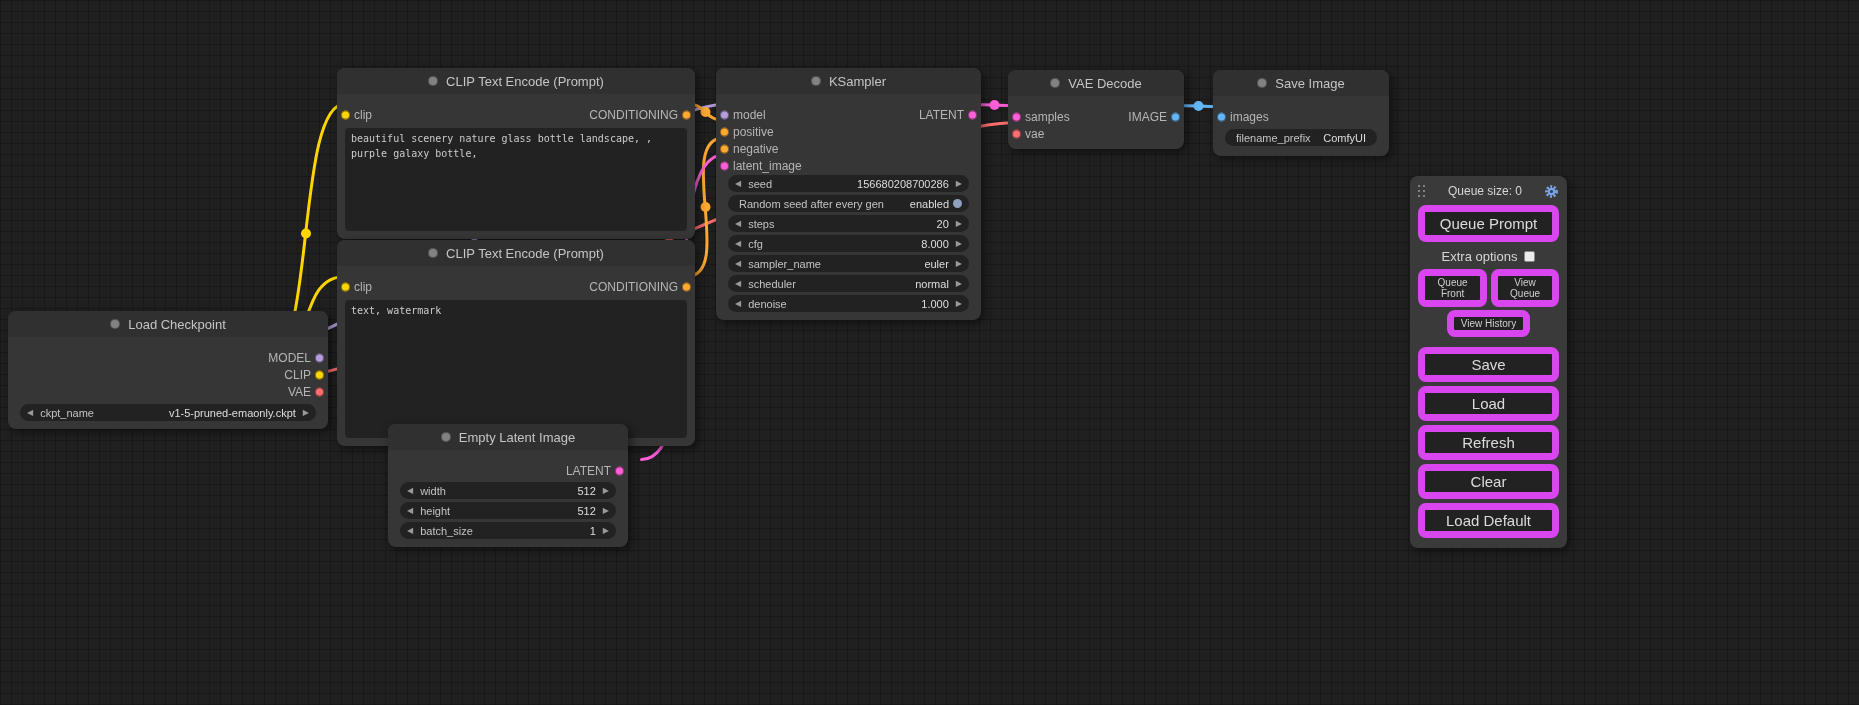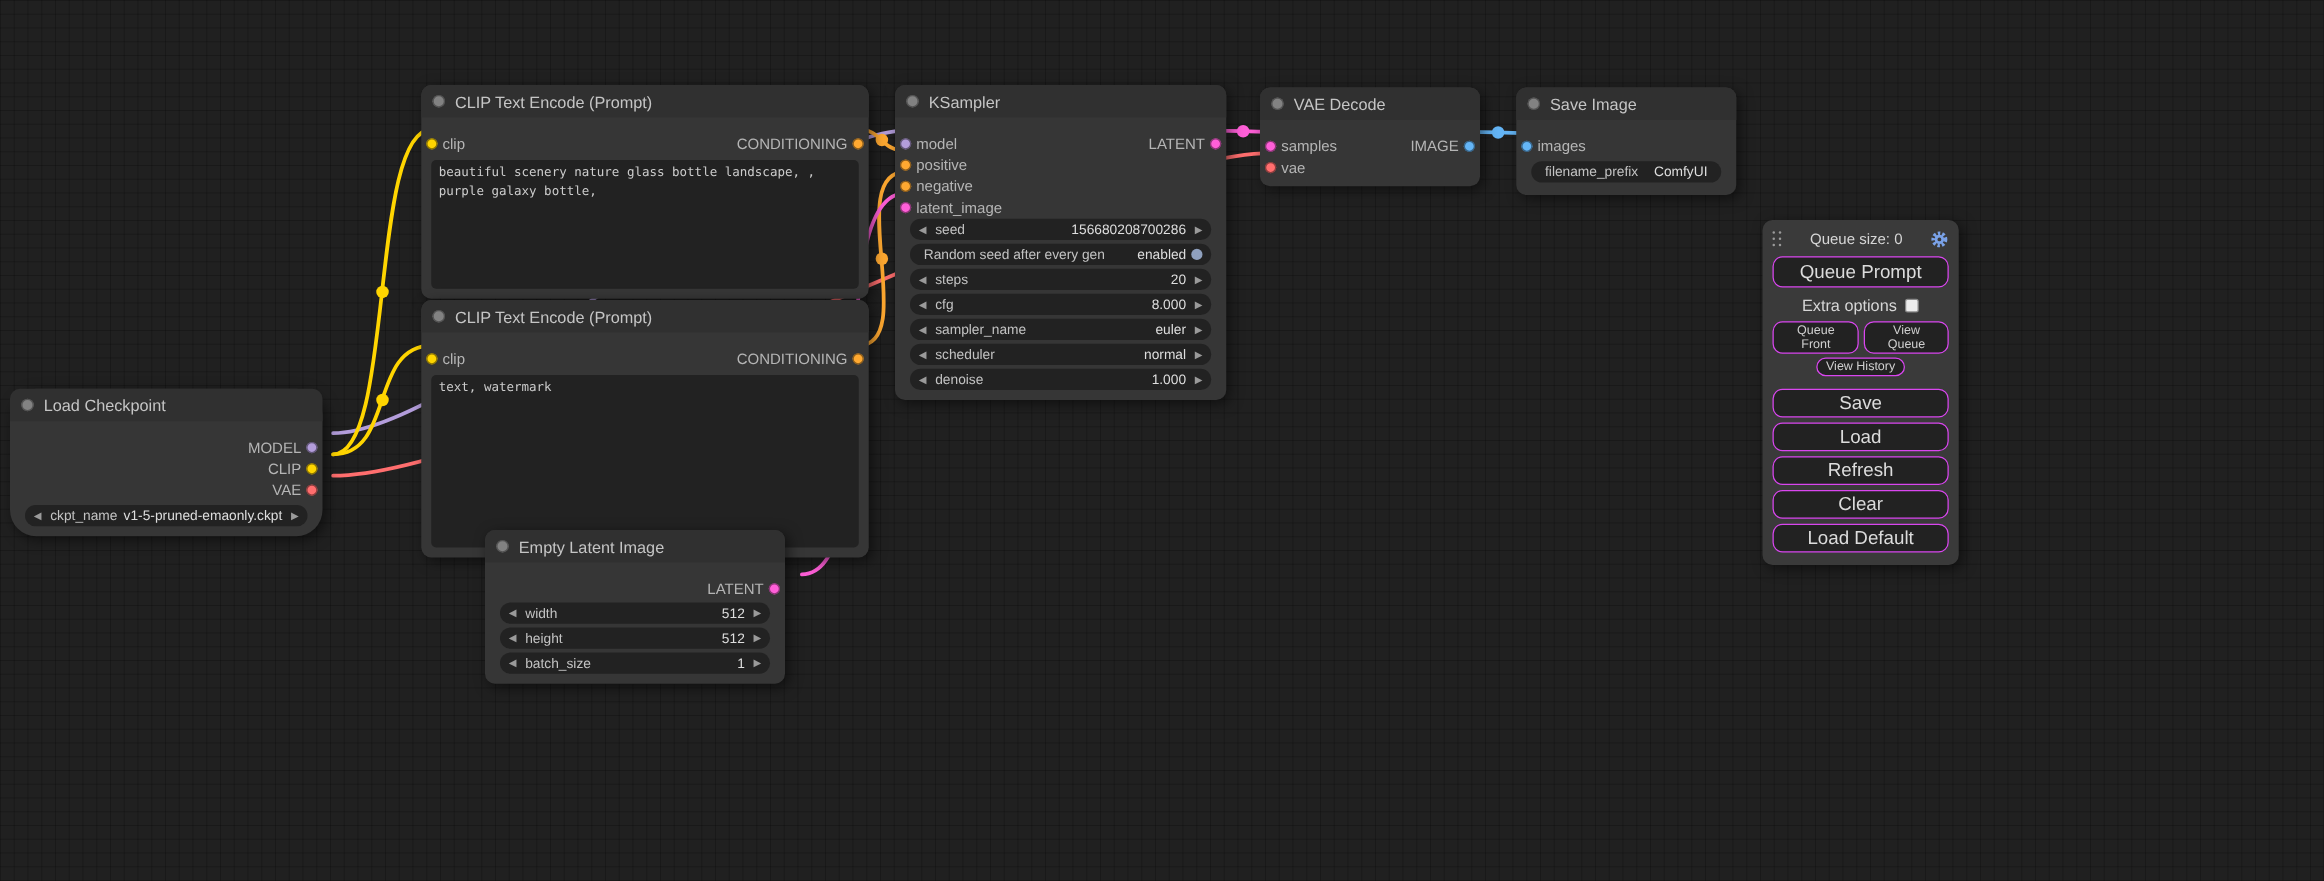--- a/index.html
+++ b/index.html
@@ -11,21 +11,21 @@
       linear-gradient(90deg, rgba(0,0,0,0.22) 1px, transparent 1px);
     background-size:11px 11px;
     font-family:"Liberation Sans", sans-serif;
   }
   .wires{position:absolute;left:0;top:0;z-index:1;}
   .node{
     position:absolute;z-index:2;background:#363636;border-radius:8px;
     box-shadow:3px 3px 10px rgba(0,0,0,.5);padding-bottom:8px;
   }
   .node-title{height:26px;background:#303030;border-radius:8px 8px 0 0;
-    display:flex;align-items:center;padding:0 9px;gap:8px;}
+    display:flex;align-items:center;padding:0 9px;gap:8px;justify-content:center;}
   .collapse-dot{width:10px;height:10px;border-radius:50%;background:#828282;flex:none;
     box-shadow:inset 0 0 0 1px rgba(0,0,0,.35);}
   .title-text{font-size:13px;color:#c5c5c5;white-space:nowrap;}
   .slots{padding-top:1px;margin-top:11px;}
   .slot-row{height:17px;position:relative;display:flex;align-items:center;
     font-size:12px;color:#b5b5b5;padding:0 17px;}
   .sdot{width:9px;height:9px;border-radius:50%;position:absolute;top:50%;
     transform:translateY(-50%);box-shadow:inset 0 0 0 1px rgba(0,0,0,.45);}
   .sdot.in{left:4px;}
   .sdot.out{right:4px;}
@@ -46,21 +46,21 @@
   .menu{position:absolute;left:1410px;top:176px;width:157px;z-index:3;
     background:#3a3a3a;border-radius:8px;box-shadow:3px 3px 10px rgba(0,0,0,.5);
     padding:6px 8px 10px;box-sizing:border-box;}
   .menu-header{display:flex;align-items:center;color:#d6d6d6;font-size:12px;height:18px;}
   .queue-size{flex:1;text-align:center;}
   .drag-dots{width:8px;height:13px;position:relative;flex:none;}
   .drag-dots::before{content:"";position:absolute;left:0;top:0;width:2px;height:2px;
     border-radius:50%;background:#9a9a9a;
     box-shadow:5px 0 0 #9a9a9a,0 5px 0 #9a9a9a,5px 5px 0 #9a9a9a,0 10px 0 #9a9a9a,5px 10px 0 #9a9a9a;}
   .mbtn{display:block;width:100%;box-sizing:border-box;background:#222;
-    border:1px solid #d946ef;border-radius:8px;color:#dcdcdc;text-align:center;
+    border:7px solid #d946ef;border-radius:8px;color:#dcdcdc;text-align:center;
     font-family:inherit;cursor:pointer;}
   .btn-queue{font-size:15px;padding:3px 0;margin:5px 0 7px;}
   .extra-row{display:flex;align-items:center;justify-content:center;gap:7px;
     color:#d6d6d6;font-size:13px;margin:2px 0 5px;}
   .checkbox{width:11px;height:11px;background:#ececec;border:1px solid #8a8a8a;
     border-radius:2px;box-sizing:border-box;}
   .small-row{display:flex;gap:4px;justify-content:center;margin-bottom:3px;}
   .mbtn.sm{font-size:10px;padding:1px 7px;width:auto;color:#cfcfcf;}
   .btn-big{font-size:15px;padding:2px 0;margin-top:4px;}
   .big-stack{margin-top:10px;}
@@ -88,21 +88,21 @@
       <circle cx="306" cy="320" r="5" fill="#FFD500"></circle>
       <circle cx="641.5" cy="251.5" r="5" fill="#FF6E6E"></circle>
       <circle cx="705.5" cy="112" r="5" fill="#FFA931"></circle>
       <circle cx="705.5" cy="207" r="5" fill="#FFA931"></circle>
       <circle cx="683" cy="307" r="5" fill="#FF5FD8"></circle>
       <circle cx="994.5" cy="105" r="5" fill="#FF5FD8"></circle>
       <circle cx="1198.5" cy="106" r="5" fill="#64B5F6"></circle>
     </g>
   </svg>
 
-  <div class="node" style="left:8px;top:311px;width:250px;border-radius:21px;">
+  <div class="node" style="left:8px;top:311px;width:320px;">
     <div class="node-title">
       <span class="collapse-dot"></span>
       <span class="title-text">Load Checkpoint</span>
     </div>
     <div class="slots">
       <div class="slot-row">
         <span class="out-label">MODEL</span>
         <span class="sdot out" style="background: rgb(179, 157, 219);"></span>
       </div>
       <div class="slot-row">

